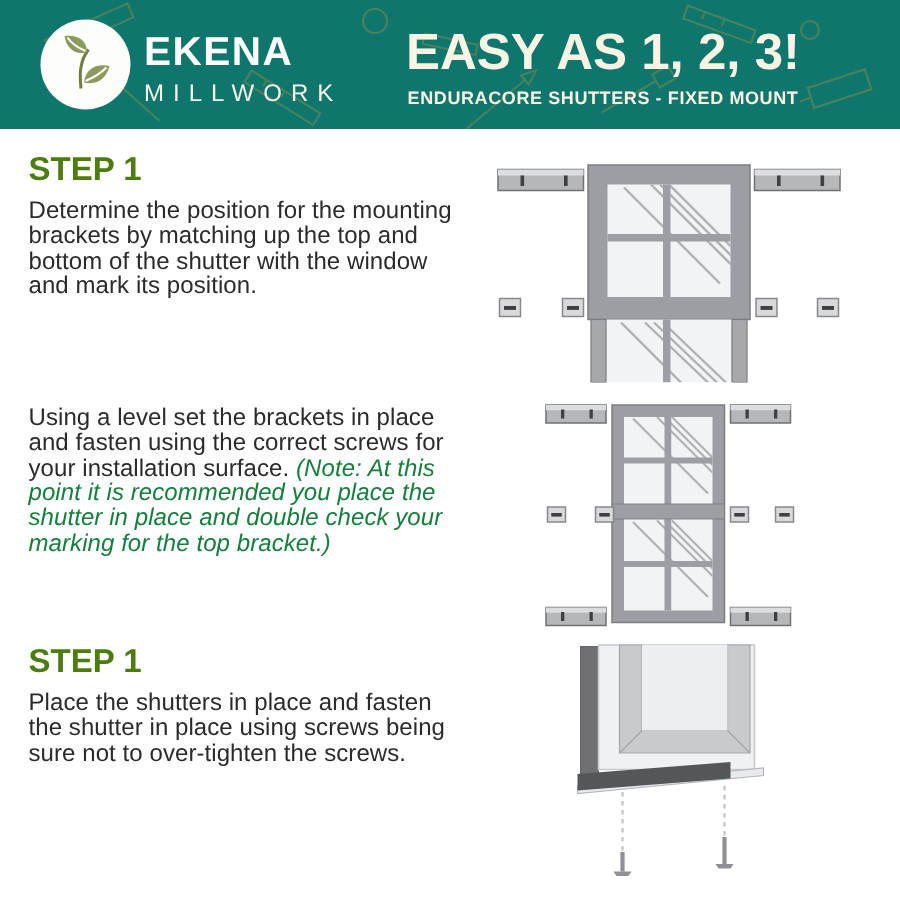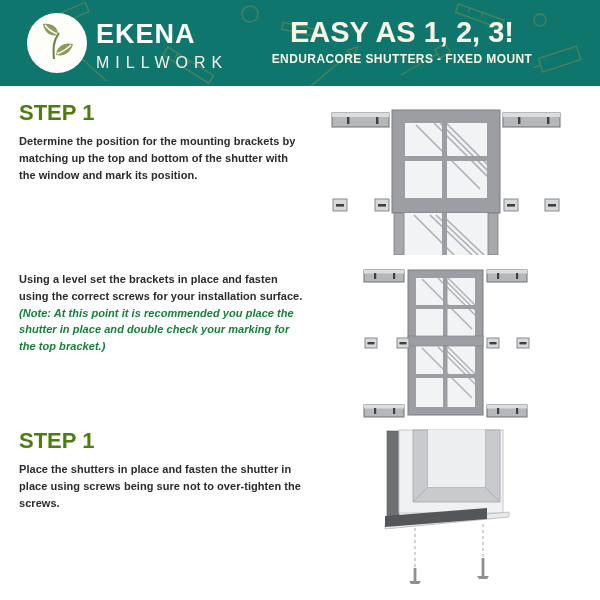--- a/index.html
+++ b/index.html
@@ -17,33 +17,32 @@
   .banner-pattern { position:absolute; left:0; top:0; width:600px; height:86px; opacity:.55; }
   .logo-circle {
     position:absolute; left:27px; top:13px; width:60px; height:60px;
     background:#FDFDFA; border-radius:50%;
   }
   .brand-block { position:absolute; left:96px; top:19px; color:#FBF8EE; }
   .brand-name { font-size:27px; font-weight:800; letter-spacing:1px; color:#FDFDFB; }
   .brand-sub  { font-size:16px; font-weight:400; letter-spacing:6px; margin-top:4px; color:#F6F3E6; }
   .header-right { position:absolute; left:222px; top:16px; width:360px; text-align:center; }
   .header-title {
-    font-size:29px; font-weight:800; letter-spacing:0px; color:#F8F3E3;
+    font-size:34px; font-weight:800; letter-spacing:0px; color:#F8F3E3;
   }
   .header-subtitle {
     font-size:12px; font-weight:700; letter-spacing:.4px; color:#F8F3E3; margin-top:3px;
   }
 
   
   .step-text { position:absolute; left:19px; width:284px; }
   .step-heading { font-size:22px; font-weight:700; color:#4d7c0f; letter-spacing:0; }
   .step-body {
-    margin-top:7px; font-size:11px; line-height:16.8px; color:#2B2B2B;
+    margin-top:7px; font-size:16px; line-height:16.8px; color:#2B2B2B;
     letter-spacing:.05px;
-    font-weight:bold;
   }
   .step-note { color:#15803d; font-style:italic; }
   #step1-text { top:100px; }
   #step2-text { top:264px; }
   #step3-text { top:428px; }
 
   .footer-note {
     position:absolute; left:19px; top:560px; width:310px;
     font-size:11px; line-height:14.5px; font-style:italic; color:#474747;
   }

